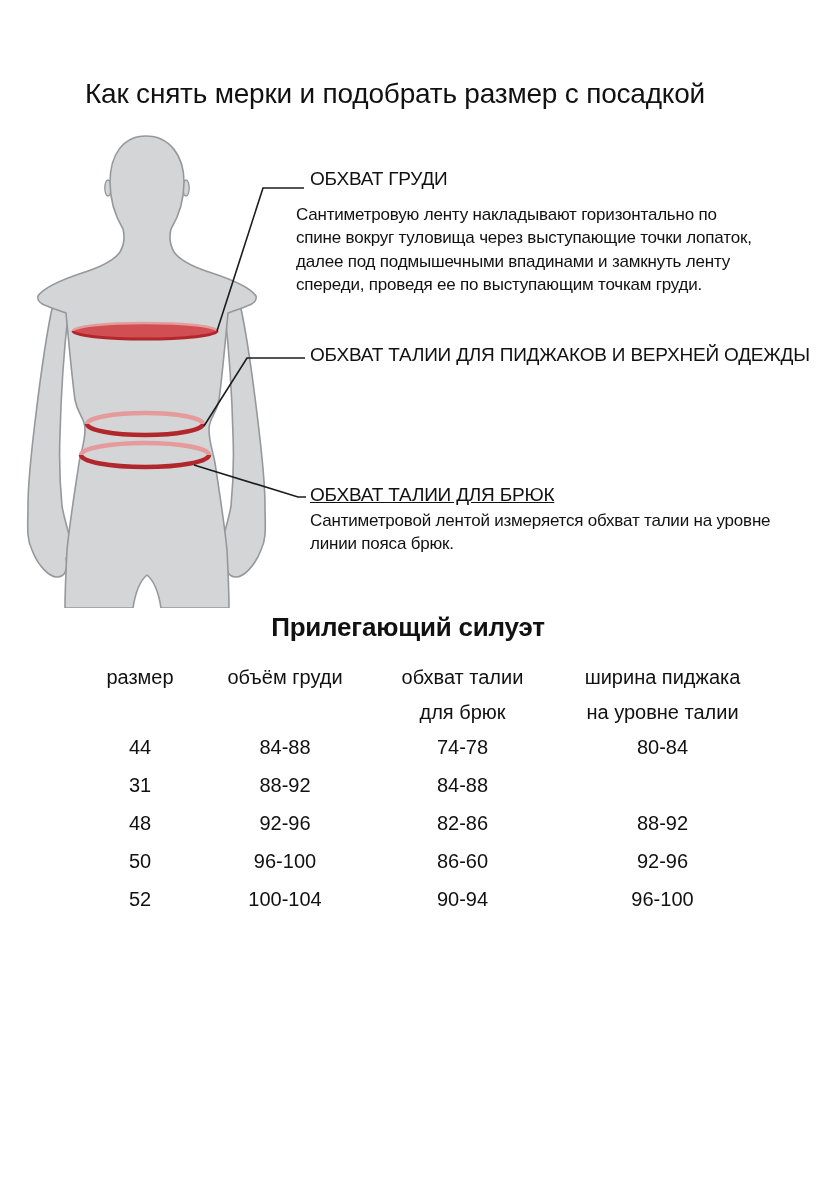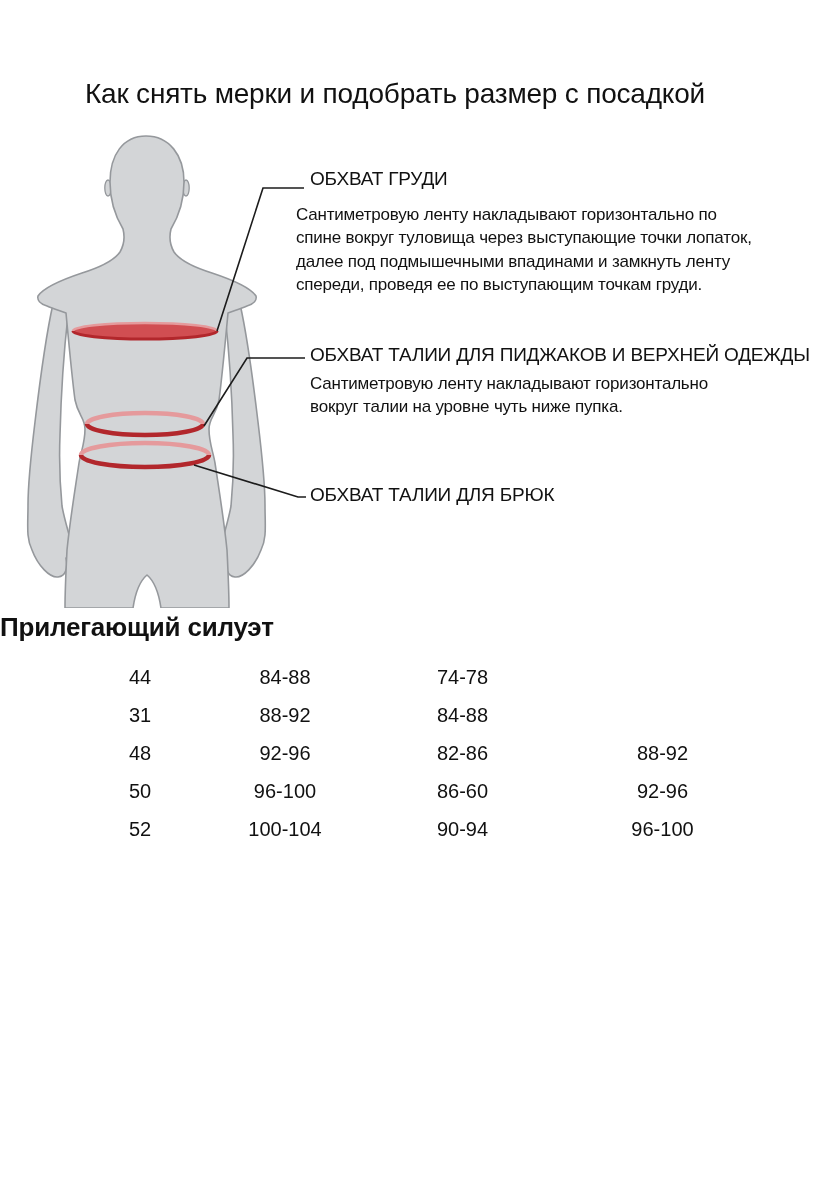--- a/index.html
+++ b/index.html
@@ -32,26 +32,26 @@
   }
   .sec-desc{
     position:absolute;left:296px;width:475px;
     font-size:17px;line-height:23.4px;letter-spacing:-0.2px;
     white-space:pre-line;
   }
   #sec1-label{top:168px;}
   #sec1-desc{top:203px;}
   #sec2-label{top:344px;}
   #sec2-desc{top:372px;left:310px;}
-  #sec3-label{top:484px;}
+  #sec3-label{top:484px;text-decoration:underline;}
   #sec3-desc{top:509px;left:310px;}
 
   .table-heading{
     position:absolute;top:612px;left:0;width:816px;
-    font-size:26px;font-weight:700;letter-spacing:-0.2px;
+    text-align:center;font-size:26px;font-weight:700;letter-spacing:-0.2px;
   }
 
   .size-table{
     position:absolute;left:85px;top:666px;width:690px;
     font-size:20px;
   }
   .tbl-grid{display:grid;grid-template-columns:110px 180px 175px 225px;}
   .hcell{text-align:center;}
   .hline{height:35px;line-height:23px;white-space:nowrap;}
   .tbl-rows{}
@@ -149,34 +149,53 @@
     <path class="leader" d="M 174,335 L 278,367 L 286,367"></path>
   </svg>
 
   <div class="sec-label" id="sec1-label">ОБХВАТ ГРУДИ</div>
   <div class="sec-desc" id="sec1-desc">Сантиметровую ленту накладывают горизонтально по
 спине вокруг туловища через выступающие точки лопаток,
 далее под подмышечными впадинами и замкнуть ленту
 спереди, проведя ее по выступающим точкам груди.</div>
 
   <div class="sec-label" id="sec2-label">ОБХВАТ ТАЛИИ ДЛЯ ПИДЖАКОВ И ВЕРХНЕЙ ОДЕЖДЫ</div>
-  <div class="sec-desc" id="sec2-desc">Сантиметровую  ленту накладывают горизонтально
-вокруг талии на уровне чуть ниже пупка.</div>
 
   <div class="sec-label" id="sec3-label">ОБХВАТ ТАЛИИ ДЛЯ БРЮК</div>
+  <div class="sec-desc" id="sec3-desc">Сантиметровой лентой измеряется обхват талии на уровне
+линии пояса брюк.</div>
 
   <div class="table-heading">Прилегающий силуэт</div>
 
   <div class="size-table">
+    <div class="tbl-grid">
+      <div class="hcell">
+        <div class="hline">размер</div>
+        <div class="hline"></div>
+      </div>
+      <div class="hcell">
+        <div class="hline">объём груди</div>
+        <div class="hline"></div>
+      </div>
+      <div class="hcell">
+        <div class="hline">обхват талии</div>
+        <div class="hline">для брюк</div>
+      </div>
+      <div class="hcell">
+        <div class="hline">ширина пиджака</div>
+        <div class="hline">на уровне талии</div>
+      </div>
+    </div>
 
     <div class="tbl-rows">
       <div class="trow">
         <div class="tcell">44</div>
         <div class="tcell">84-88</div>
         <div class="tcell">74-78</div>
+        <div class="tcell">80-84</div>
       </div>
       <div class="trow">
         <div class="tcell">31</div>
         <div class="tcell">88-92</div>
         <div class="tcell">84-88</div>
       </div>
       <div class="trow">
         <div class="tcell">48</div>
         <div class="tcell">92-96</div>
         <div class="tcell">82-86</div>

